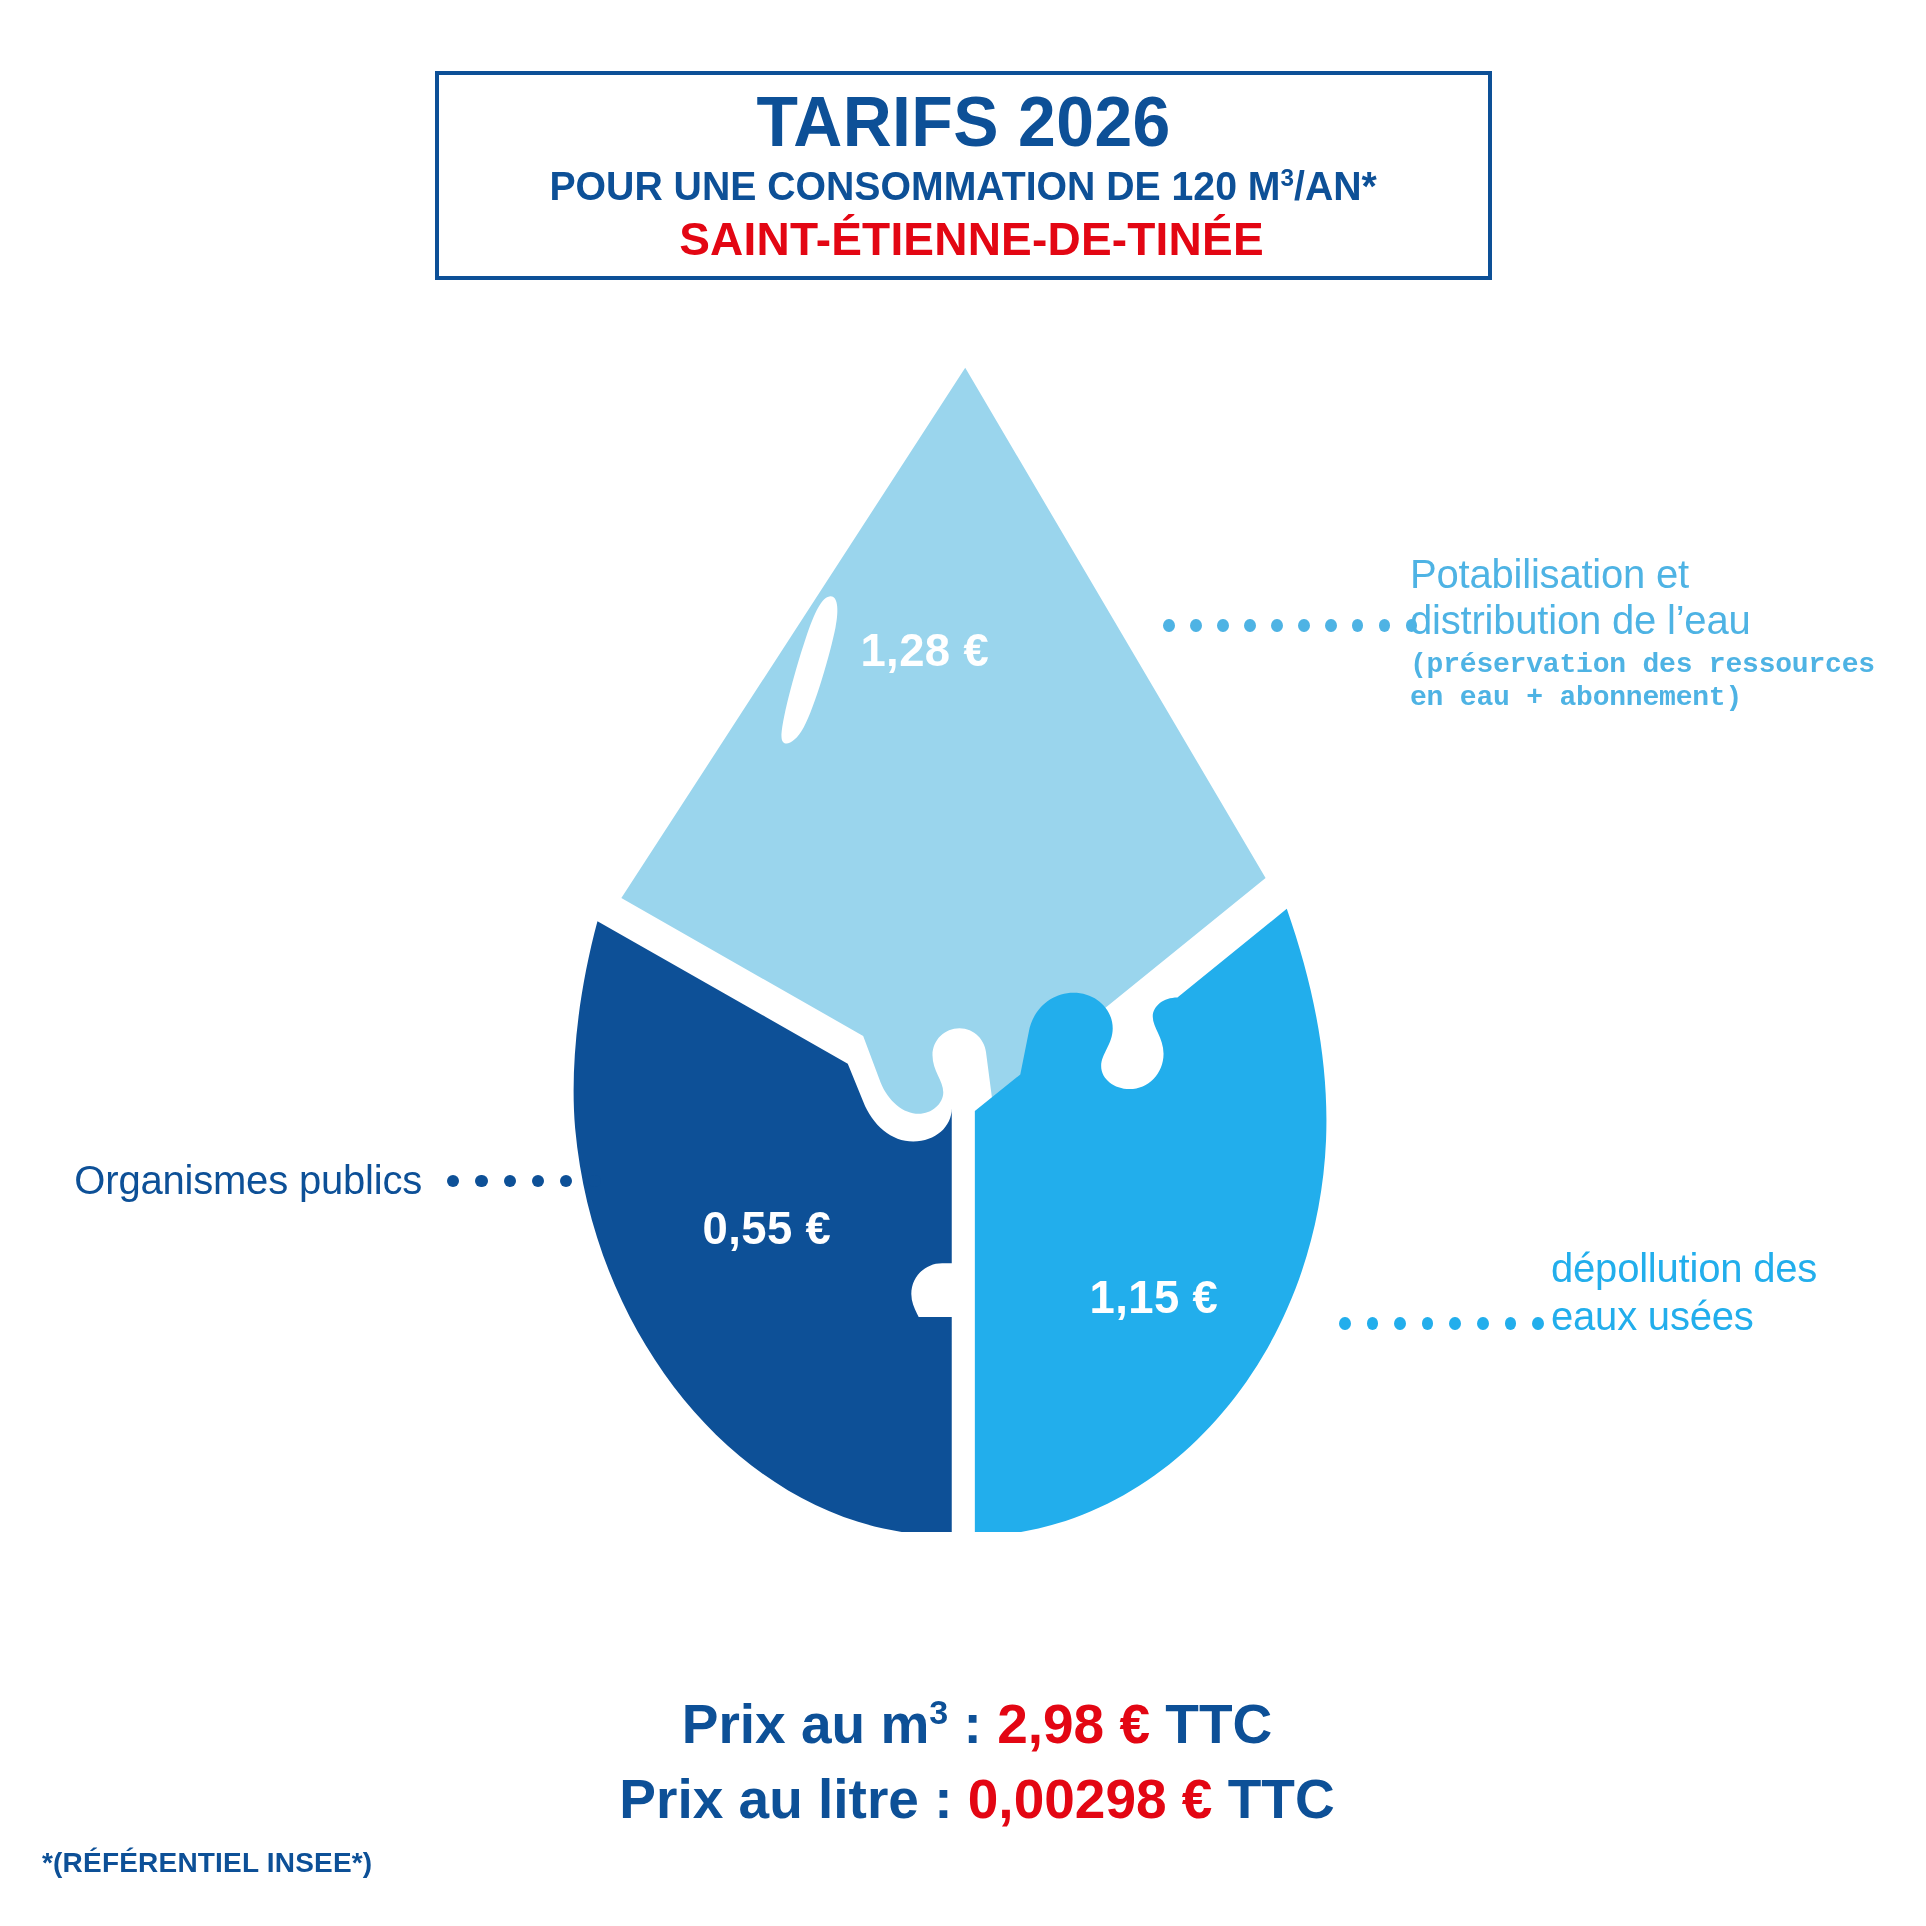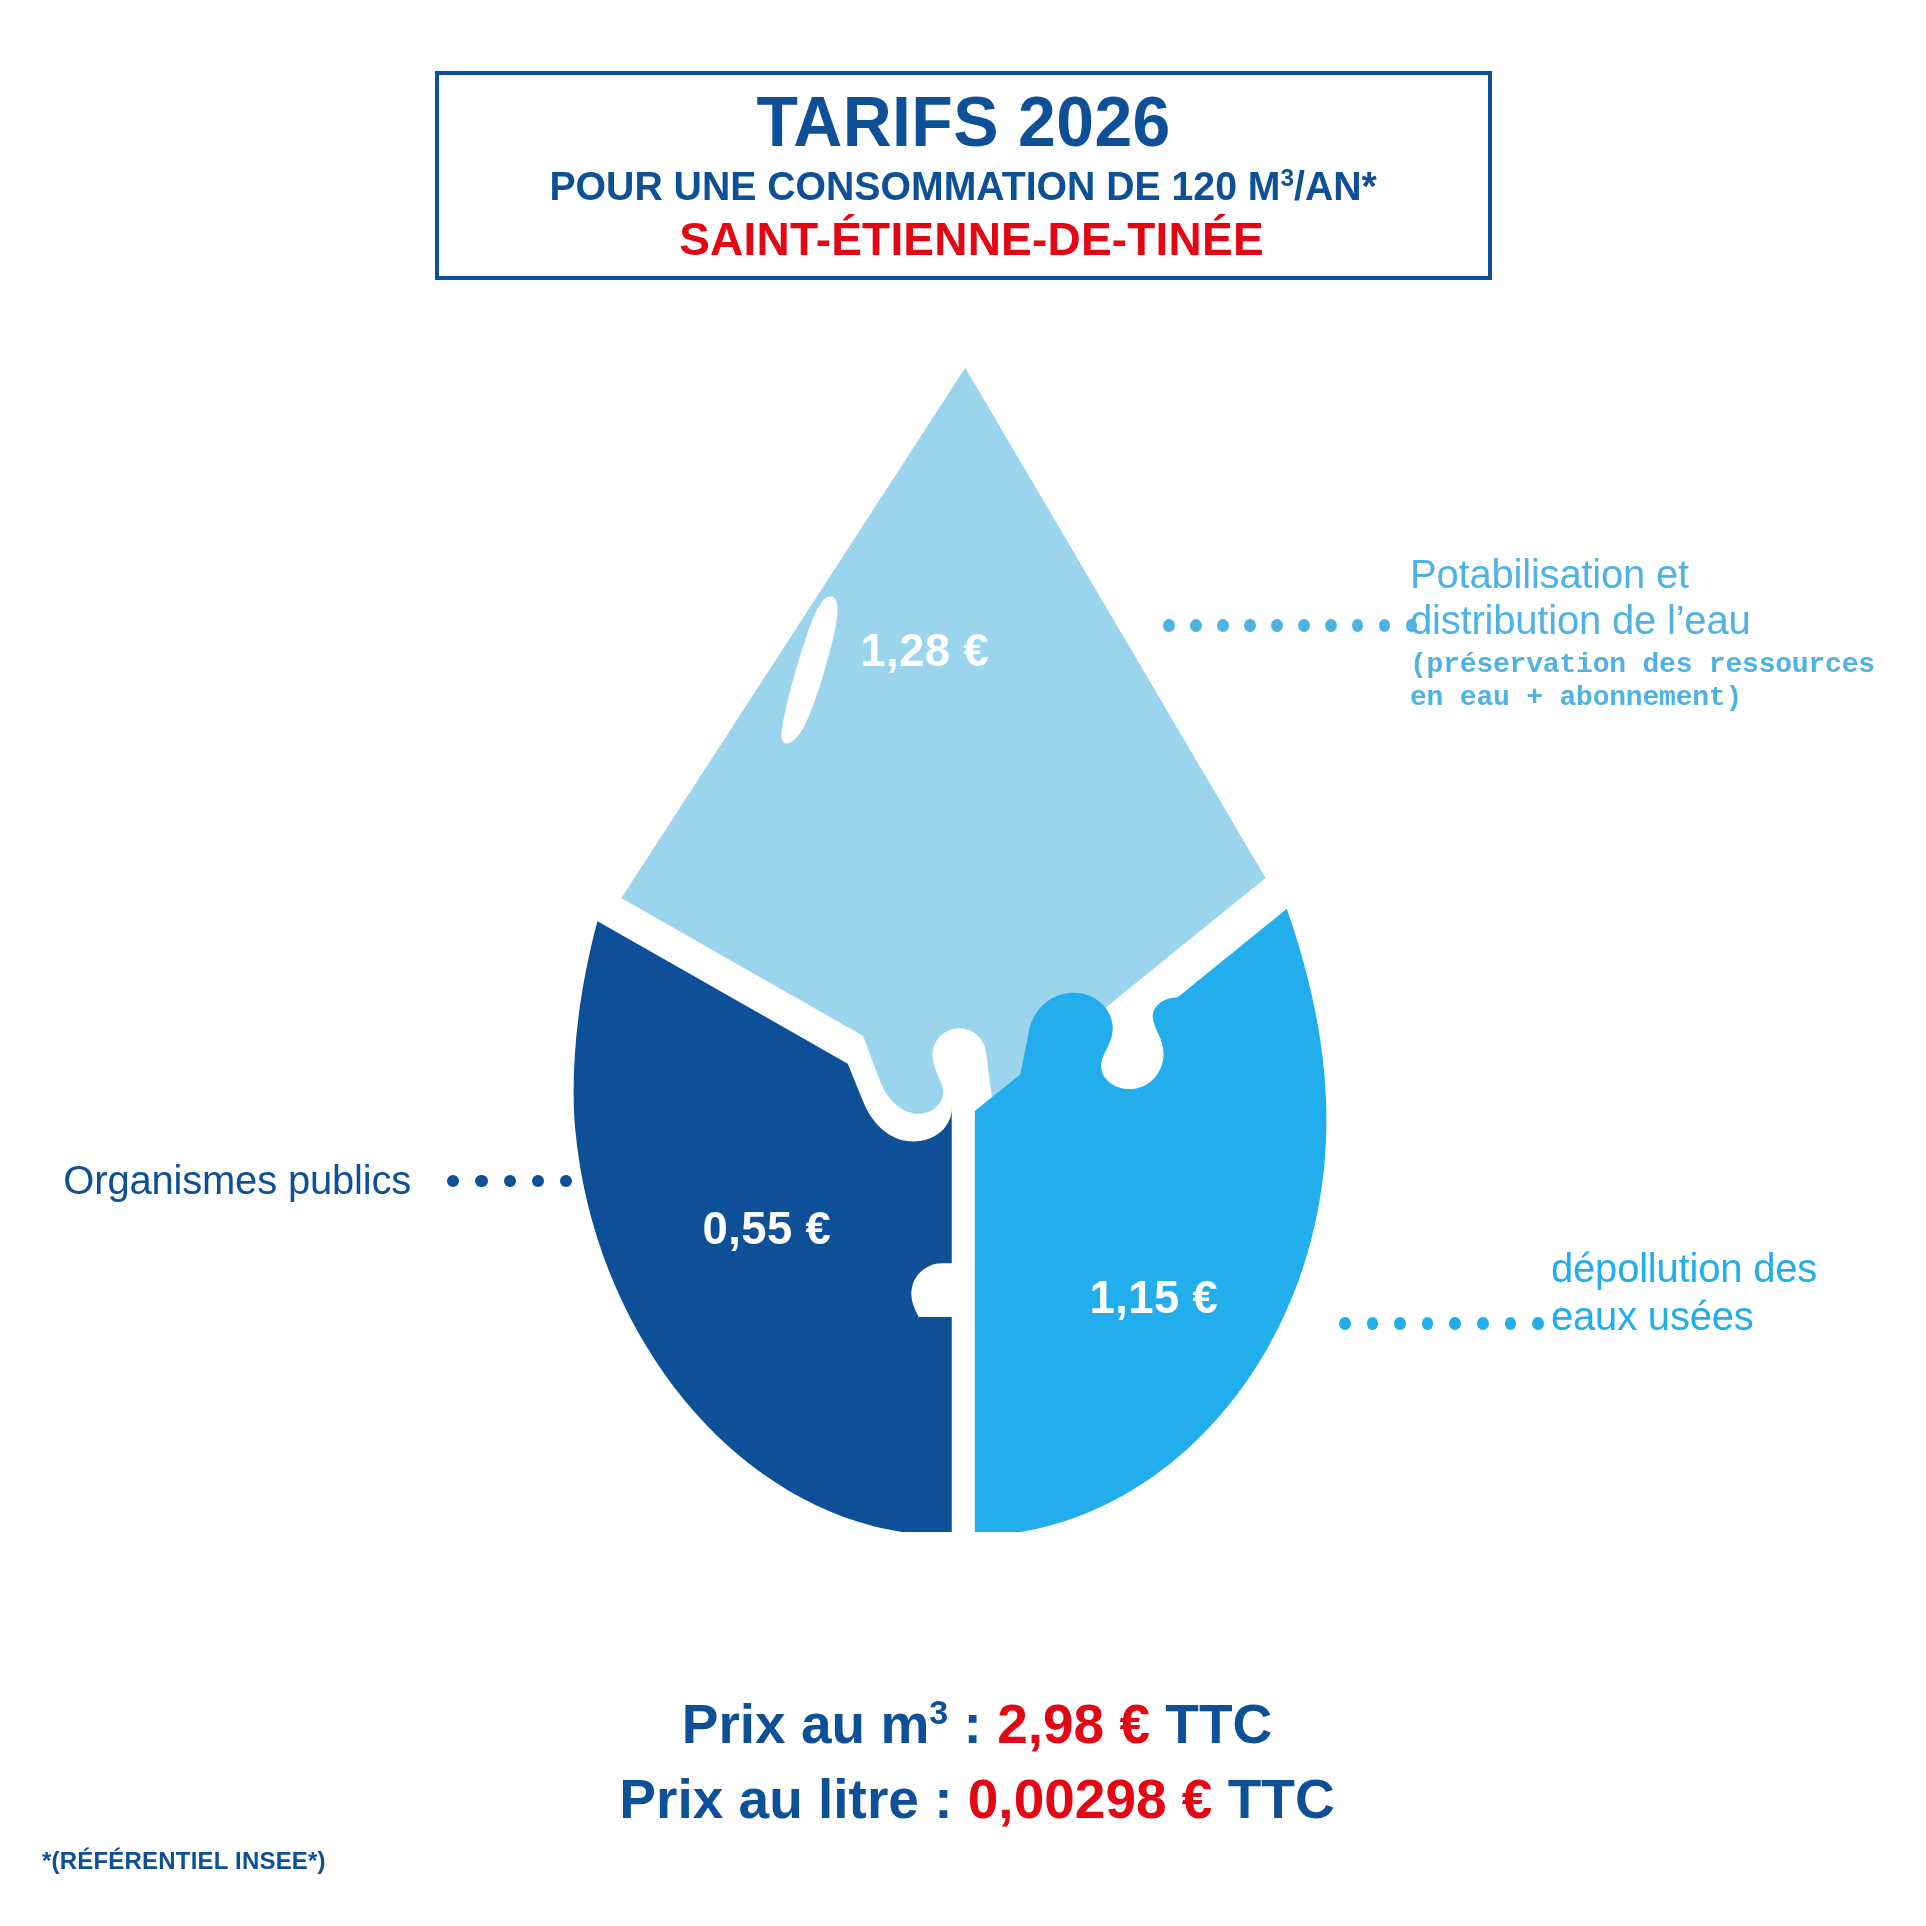--- a/index.html
+++ b/index.html
@@ -115,21 +115,21 @@
     left: 1551px;
     top: 1244px;
     width: 370px;
     color: #22AEEC;
     font-size: 40px;
     font-weight: 500;
     line-height: 1.2;
     letter-spacing: -0.2px;
   }
   #callout-organismes {
-    left: 3px;
+    left: 14px;
     top: 1156px;
     width: 408px;
     color: #0D5097;
     font-size: 40px;
     font-weight: 500;
     line-height: 1.2;
     text-align: right;
     letter-spacing: -0.2px;
   }
 
@@ -175,21 +175,21 @@
     vertical-align: super;
     line-height: 0;
   }
 
   
   #footnote {
     position: absolute;
     left: 42px;
     top: 1847px;
     color: #0D5097;
-    font-size: 24px;
+    font-size: 28px;
     font-weight: 700;
     letter-spacing: 0.2px;
   }
 </style>
 </head>
 <body>
 
 <div id="title-box">
   <div id="title-main">TARIFS 2026</div>
   <div id="title-subtitle-wrap">

